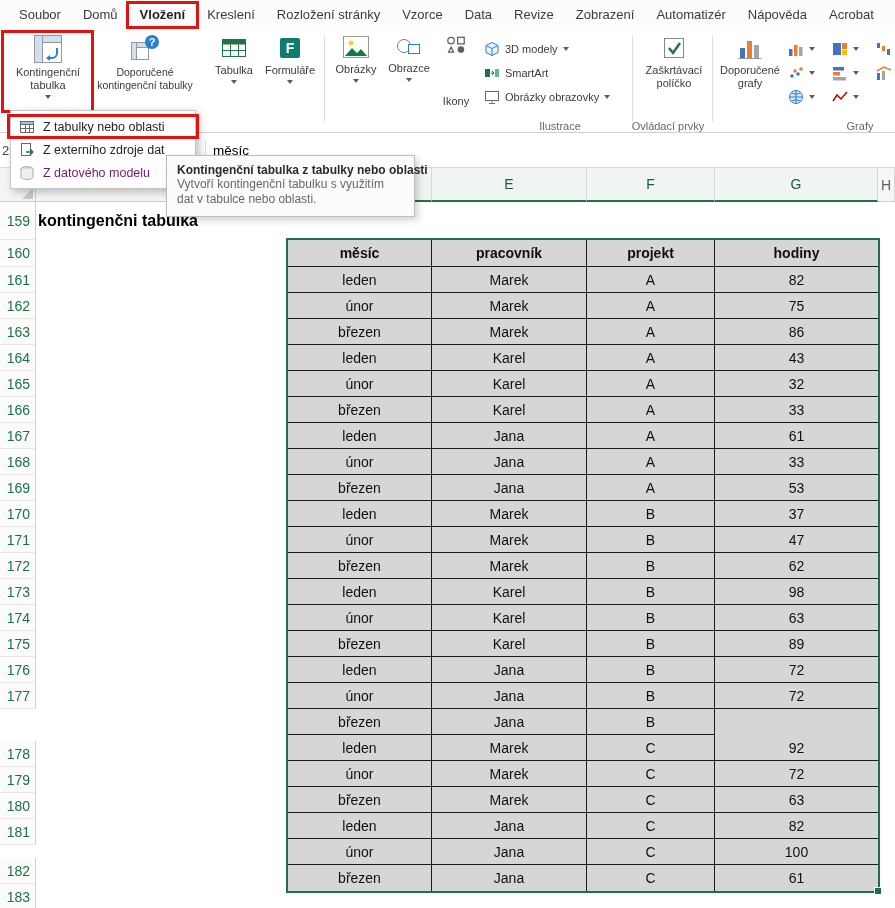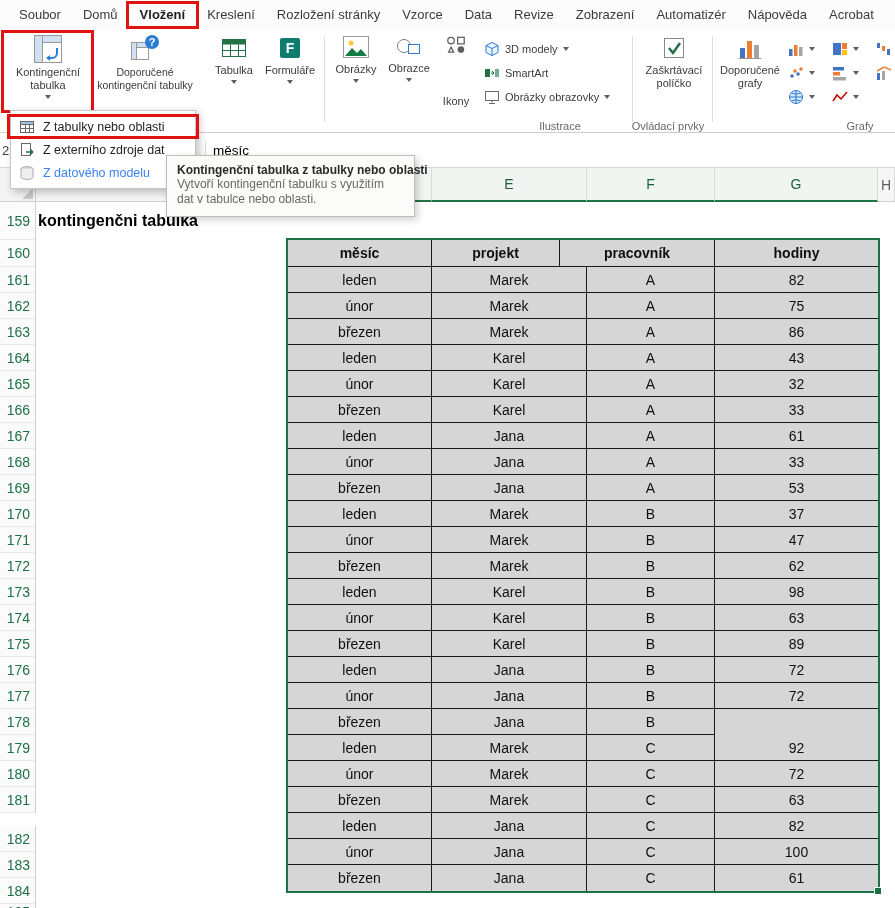--- a/index.html
+++ b/index.html
@@ -47,21 +47,21 @@
   .trow { display:flex; }
   .tcell { display:flex; align-items:center; justify-content:center; height:26px; font-size:14px; color:#101010; background:#d6d6d6; border-right:1px solid #1a1a1a; border-bottom:1px solid #1a1a1a; overflow:hidden; }
   .tcell.thead { height:27px; font-weight:bold; }
   .tcell.c0 { width:144px; } .tcell.c1 { width:155px; } .tcell.c2 { width:128px; } .tcell.c3 { width:163px; border-right:none; }
   .tcell.lastrow { border-bottom:none; }
   .fillhandle { position:absolute; left:874px; top:887px; width:8px; height:8px; background:#1e7145; border:1px solid #fff; z-index:6; }
 
   
   .menu { position:absolute; left:10px; top:110px; width:186px; background:#fff; border:1px solid #c6c6c6; box-shadow:3px 3px 8px rgba(0,0,0,.25); z-index:40; padding:4px 0; }
   .mitem { position:relative; display:flex; align-items:center; gap:8px; height:23px; padding:0 8px; font-size:12.5px; color:#242424; white-space:nowrap; }
-  .mitem.disabled { color:#3b82f6; }
+  .mitem.disabled { color:#701a75; }
 
   
   .tooltip { position:absolute; left:166px; top:155px; width:249px; background:#fbfbfa; border:1px solid #bdbdbd; box-shadow:3px 3px 7px rgba(0,0,0,.18); z-index:50; padding:7px 10px 9px; }
   .tt-title { font-size:12px; font-weight:bold; color:#2b2b2b; white-space:nowrap; }
   .tt-body { font-size:12px; color:#686868; line-height:15px; width:226px; }
 </style>
 </head>
 <body>
 
 <div id="screen">
@@ -301,37 +301,37 @@
       <div class="rowcell" style="height: 26px;">168</div>
       <div class="rowcell" style="height: 26px;">169</div>
       <div class="rowcell" style="height: 26px;">170</div>
       <div class="rowcell" style="height: 26px;">171</div>
       <div class="rowcell" style="height: 26px;">172</div>
       <div class="rowcell" style="height: 26px;">173</div>
       <div class="rowcell" style="height: 26px;">174</div>
       <div class="rowcell" style="height: 26px;">175</div>
       <div class="rowcell" style="height: 26px;">176</div>
       <div class="rowcell" style="height: 26px;">177</div>
-      <div class="rowcell" style="height: 26px;">178</div>
+      <div class="rowcell" style="height: 26px; margin-top: 32px;">178</div>
       <div class="rowcell" style="height: 26px;">179</div>
       <div class="rowcell" style="height: 26px;">180</div>
       <div class="rowcell" style="height: 26px;">181</div>
       <div class="rowcell" style="height: 26px; margin-top: 13px;">182</div>
       <div class="rowcell" style="height: 26px;">183</div>
       <div class="rowcell" style="height: 26px;">184</div>
       <div class="rowcell" style="height: 17px;">185</div>
     </div>
 
   <div class="a159">kontingenčni tabulka</div>
 
   <div class="dtable">
       <div class="trow">
         <div class="tcell thead c0">měsíc</div>
+        <div class="tcell thead c1">pracovník</div>
         <div class="tcell thead c2">projekt</div>
-        <div class="tcell thead c1">pracovník</div>
         <div class="tcell thead c3">hodiny</div>
       </div>
       <div class="trow">
         <div class="tcell c0">leden</div>
         <div class="tcell c1">Marek</div>
         <div class="tcell c2">A</div>
         <div class="tcell c3">82</div>
       </div>
       <div class="trow">
         <div class="tcell c0">únor</div>

